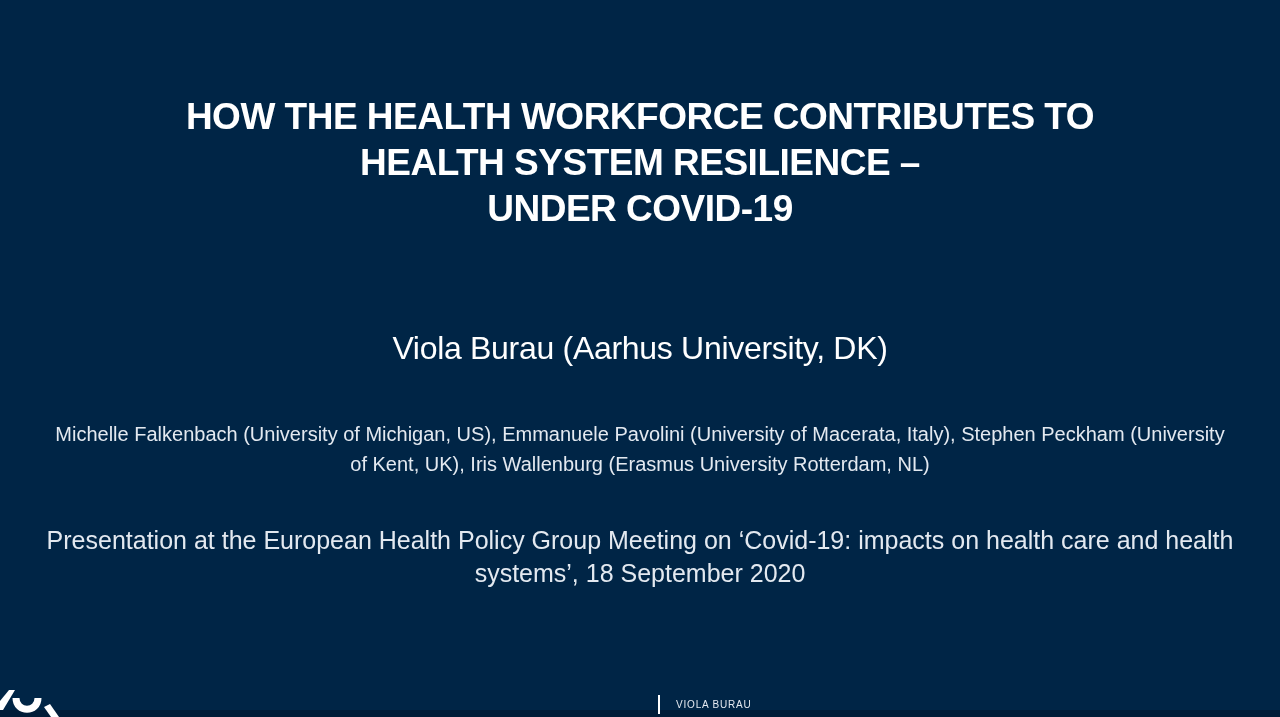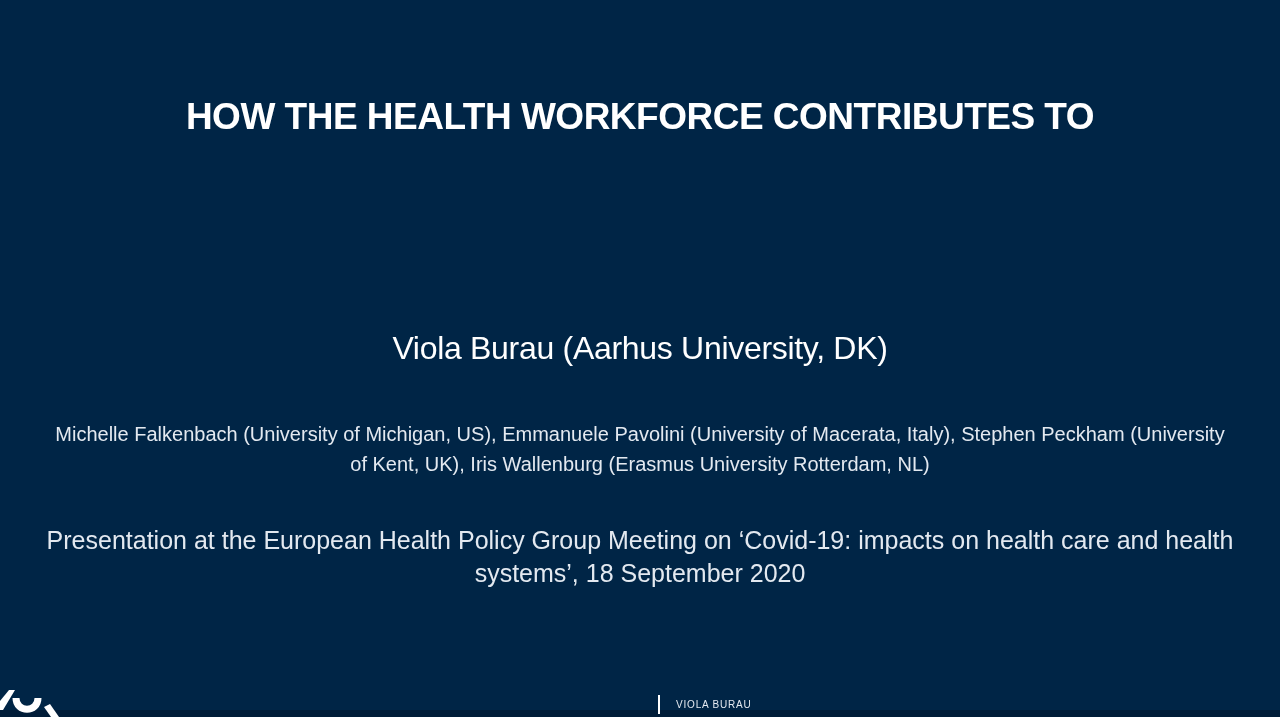--- a/index.html
+++ b/index.html
@@ -89,20 +89,22 @@
     width:60px;height:27px;
   }
 </style>
 </head>
 <body>
 
 <div class="slide">
 
   <div class="title-block">
     <div>HOW THE HEALTH WORKFORCE CONTRIBUTES TO</div>
+    <div>HEALTH SYSTEM RESILIENCE –</div>
+    <div>UNDER COVID-19</div>
   </div>
 
   <div class="authors-primary">
     <div>Viola Burau (Aarhus University, DK)</div>
   </div>
 
   <div class="authors-secondary">Michelle Falkenbach (University of Michigan, US), Emmanuele Pavolini (University of Macerata, Italy), Stephen Peckham (University of Kent, UK), Iris Wallenburg (Erasmus University Rotterdam, NL)</div>
 
   <div class="event-line">Presentation at the European Health Policy Group Meeting on ‘Covid-19: impacts on health care and health systems’, 18 September 2020</div>
 

